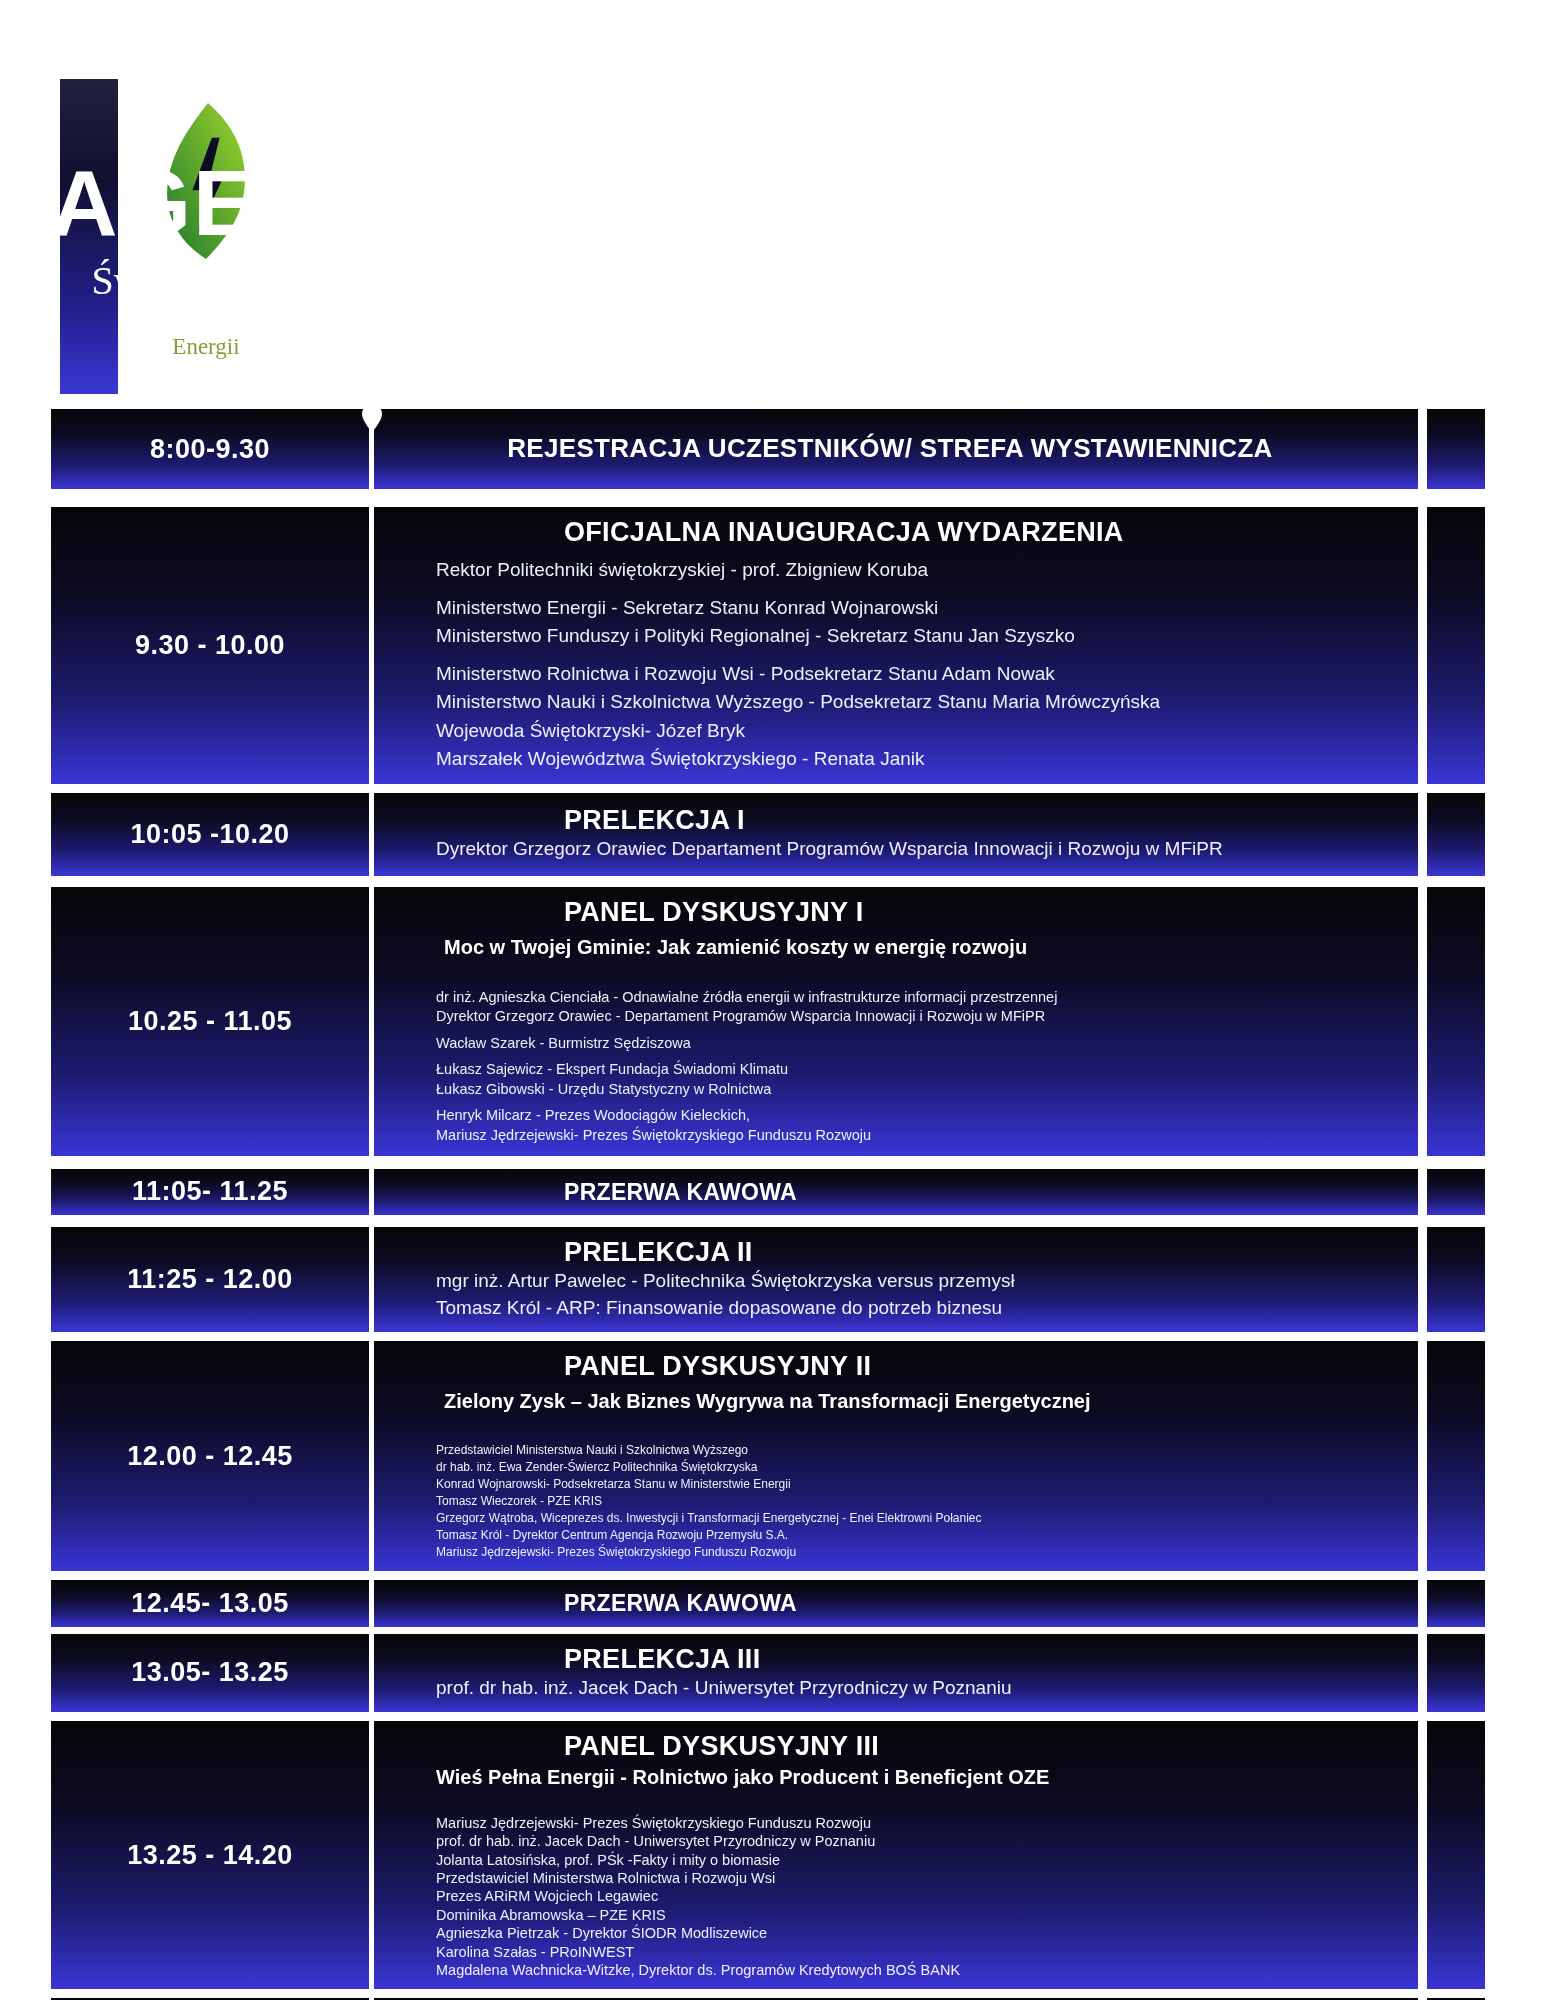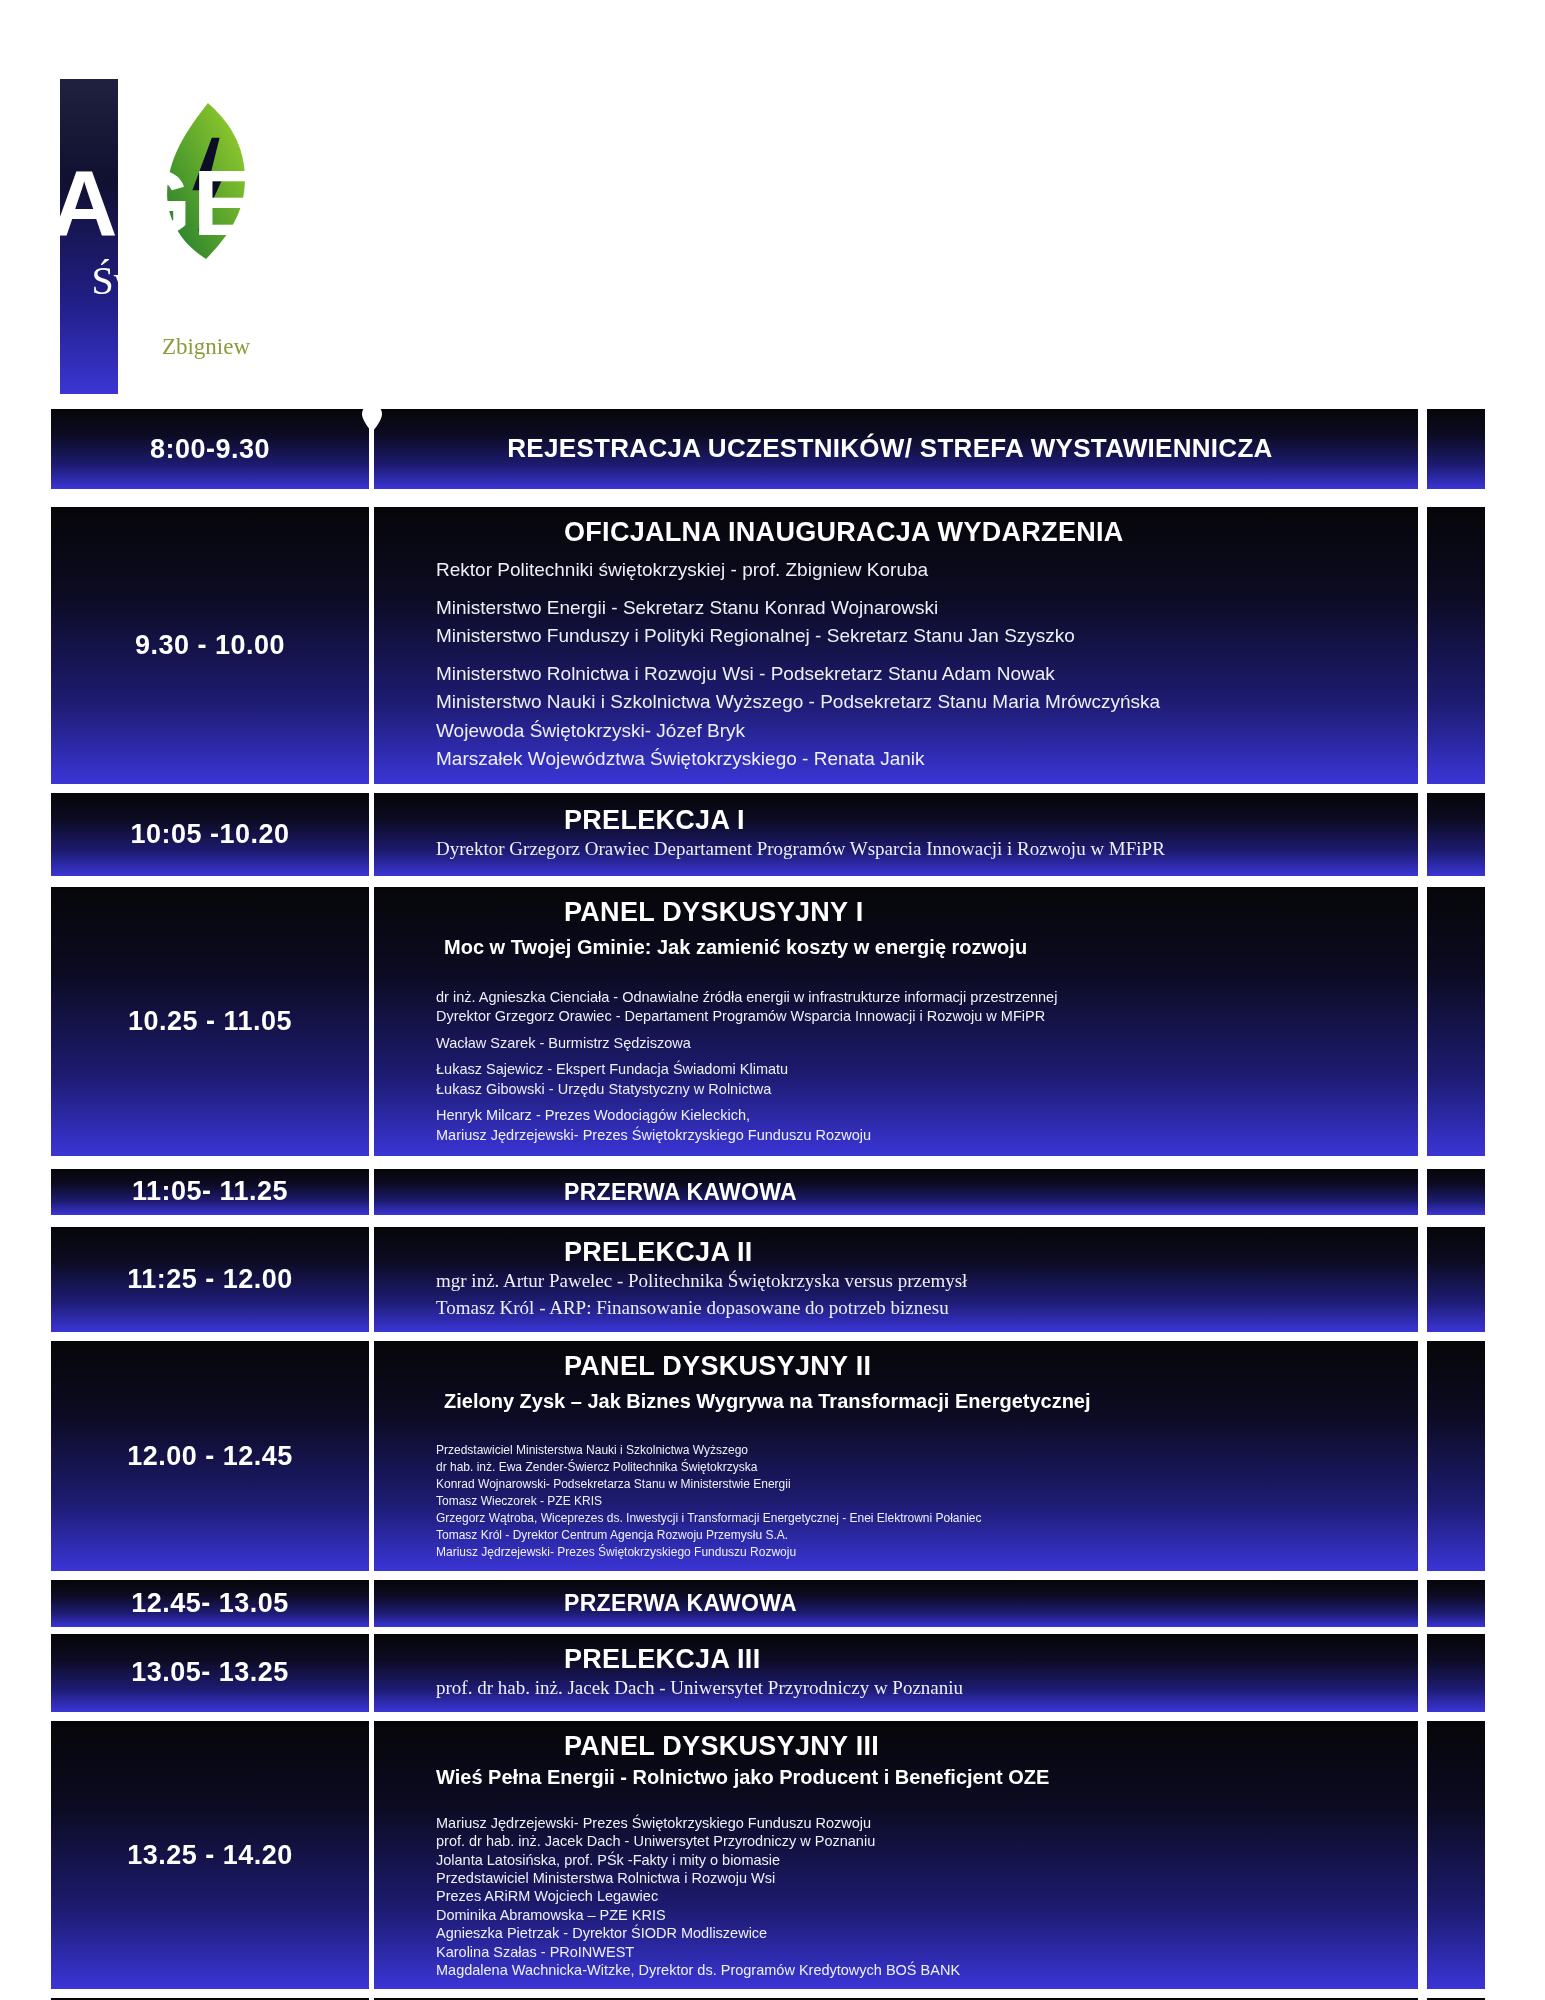--- a/index.html
+++ b/index.html
@@ -31,21 +31,21 @@
   .title{font-size:27px;font-weight:800;letter-spacing:.3px;margin-left:128px;line-height:1.15;}
   .subtitle{font-size:20px;font-weight:700;margin:7px 0 9px 8px;line-height:1.2;}
   .lines{margin-top:8px;}
   .line{font-size:19px;line-height:1.5;color:#eef0f8;}
   .row-1{min-height:80px;margin-bottom:18px;}
   .row-1 .content{padding-left:0;}
   .row-1 .title{margin-left:12px;text-align:center;font-size:26px;}
   .row-2{min-height:267px;}
   .row-2 .line:nth-child(2),.row-2 .line:nth-child(4){margin-top:9px;}
   .row-3{min-height:83px;margin-bottom:11px;}
-  .row-3 .lines,.row-6 .lines,.row-9 .lines{margin-top:0;font-family:Liberation Serif, serif;}
+  .row-3 .lines,.row-6 .lines,.row-9 .lines{margin-top:0;}
   .row-3 .line,.row-6 .line,.row-9 .line{line-height:1.42;}
   .row-4{min-height:229px;margin-bottom:13px;}
   .row-4 .line{font-size:14.5px;line-height:1.35;}
   .row-4 .line:nth-child(3),.row-4 .line:nth-child(4),.row-4 .line:nth-child(6){margin-top:7px;}
   .row-4 .lines,.row-7 .lines,.row-10 .lines{margin-top:20px;}
   .row-5{min-height:46px;margin-bottom:12px;}
   .row-5 .title,.row-8 .title{font-size:23px;}
   .row-6{min-height:84px;}
   .row-7{min-height:210px;}
   .row-7 .line{font-size:12px;line-height:1.42;}
@@ -69,21 +69,21 @@
             <linearGradient id="lg" x1="0" y1="1" x2="1" y2="0">
               <stop offset="0" stop-color="#1e7a2e"></stop>
                 <stop offset="1" stop-color="#9ed32b"></stop>
             </linearGradient>
           </defs>
           <path d="M52 2 C30 30 8 62 10 100 C12 130 30 150 50 163 C72 140 92 115 90 75 C88 40 70 18 52 2 Z" fill="url(#lg)"></path>
           <path d="M56 38 L36 92 L50 92 L42 135 L68 78 L54 78 L64 38 Z" fill="#0d0d28"></path>
         </svg>
         <div class="logo-name">Świętokrzyski</div>
         <div class="logo-name2">Kongres</div>
-        <div class="logo-energy">Zbigniew</div>
+        <div class="logo-energy">Energii</div>
       </div>
       <div class="agenda-title">AGENDA</div>
 
     </div>
     <div class="block strip"></div>
   </div>
 
   <div class="band row row-1">
     <div class="block main">
       <div class="time">8:00-9.30</div>

